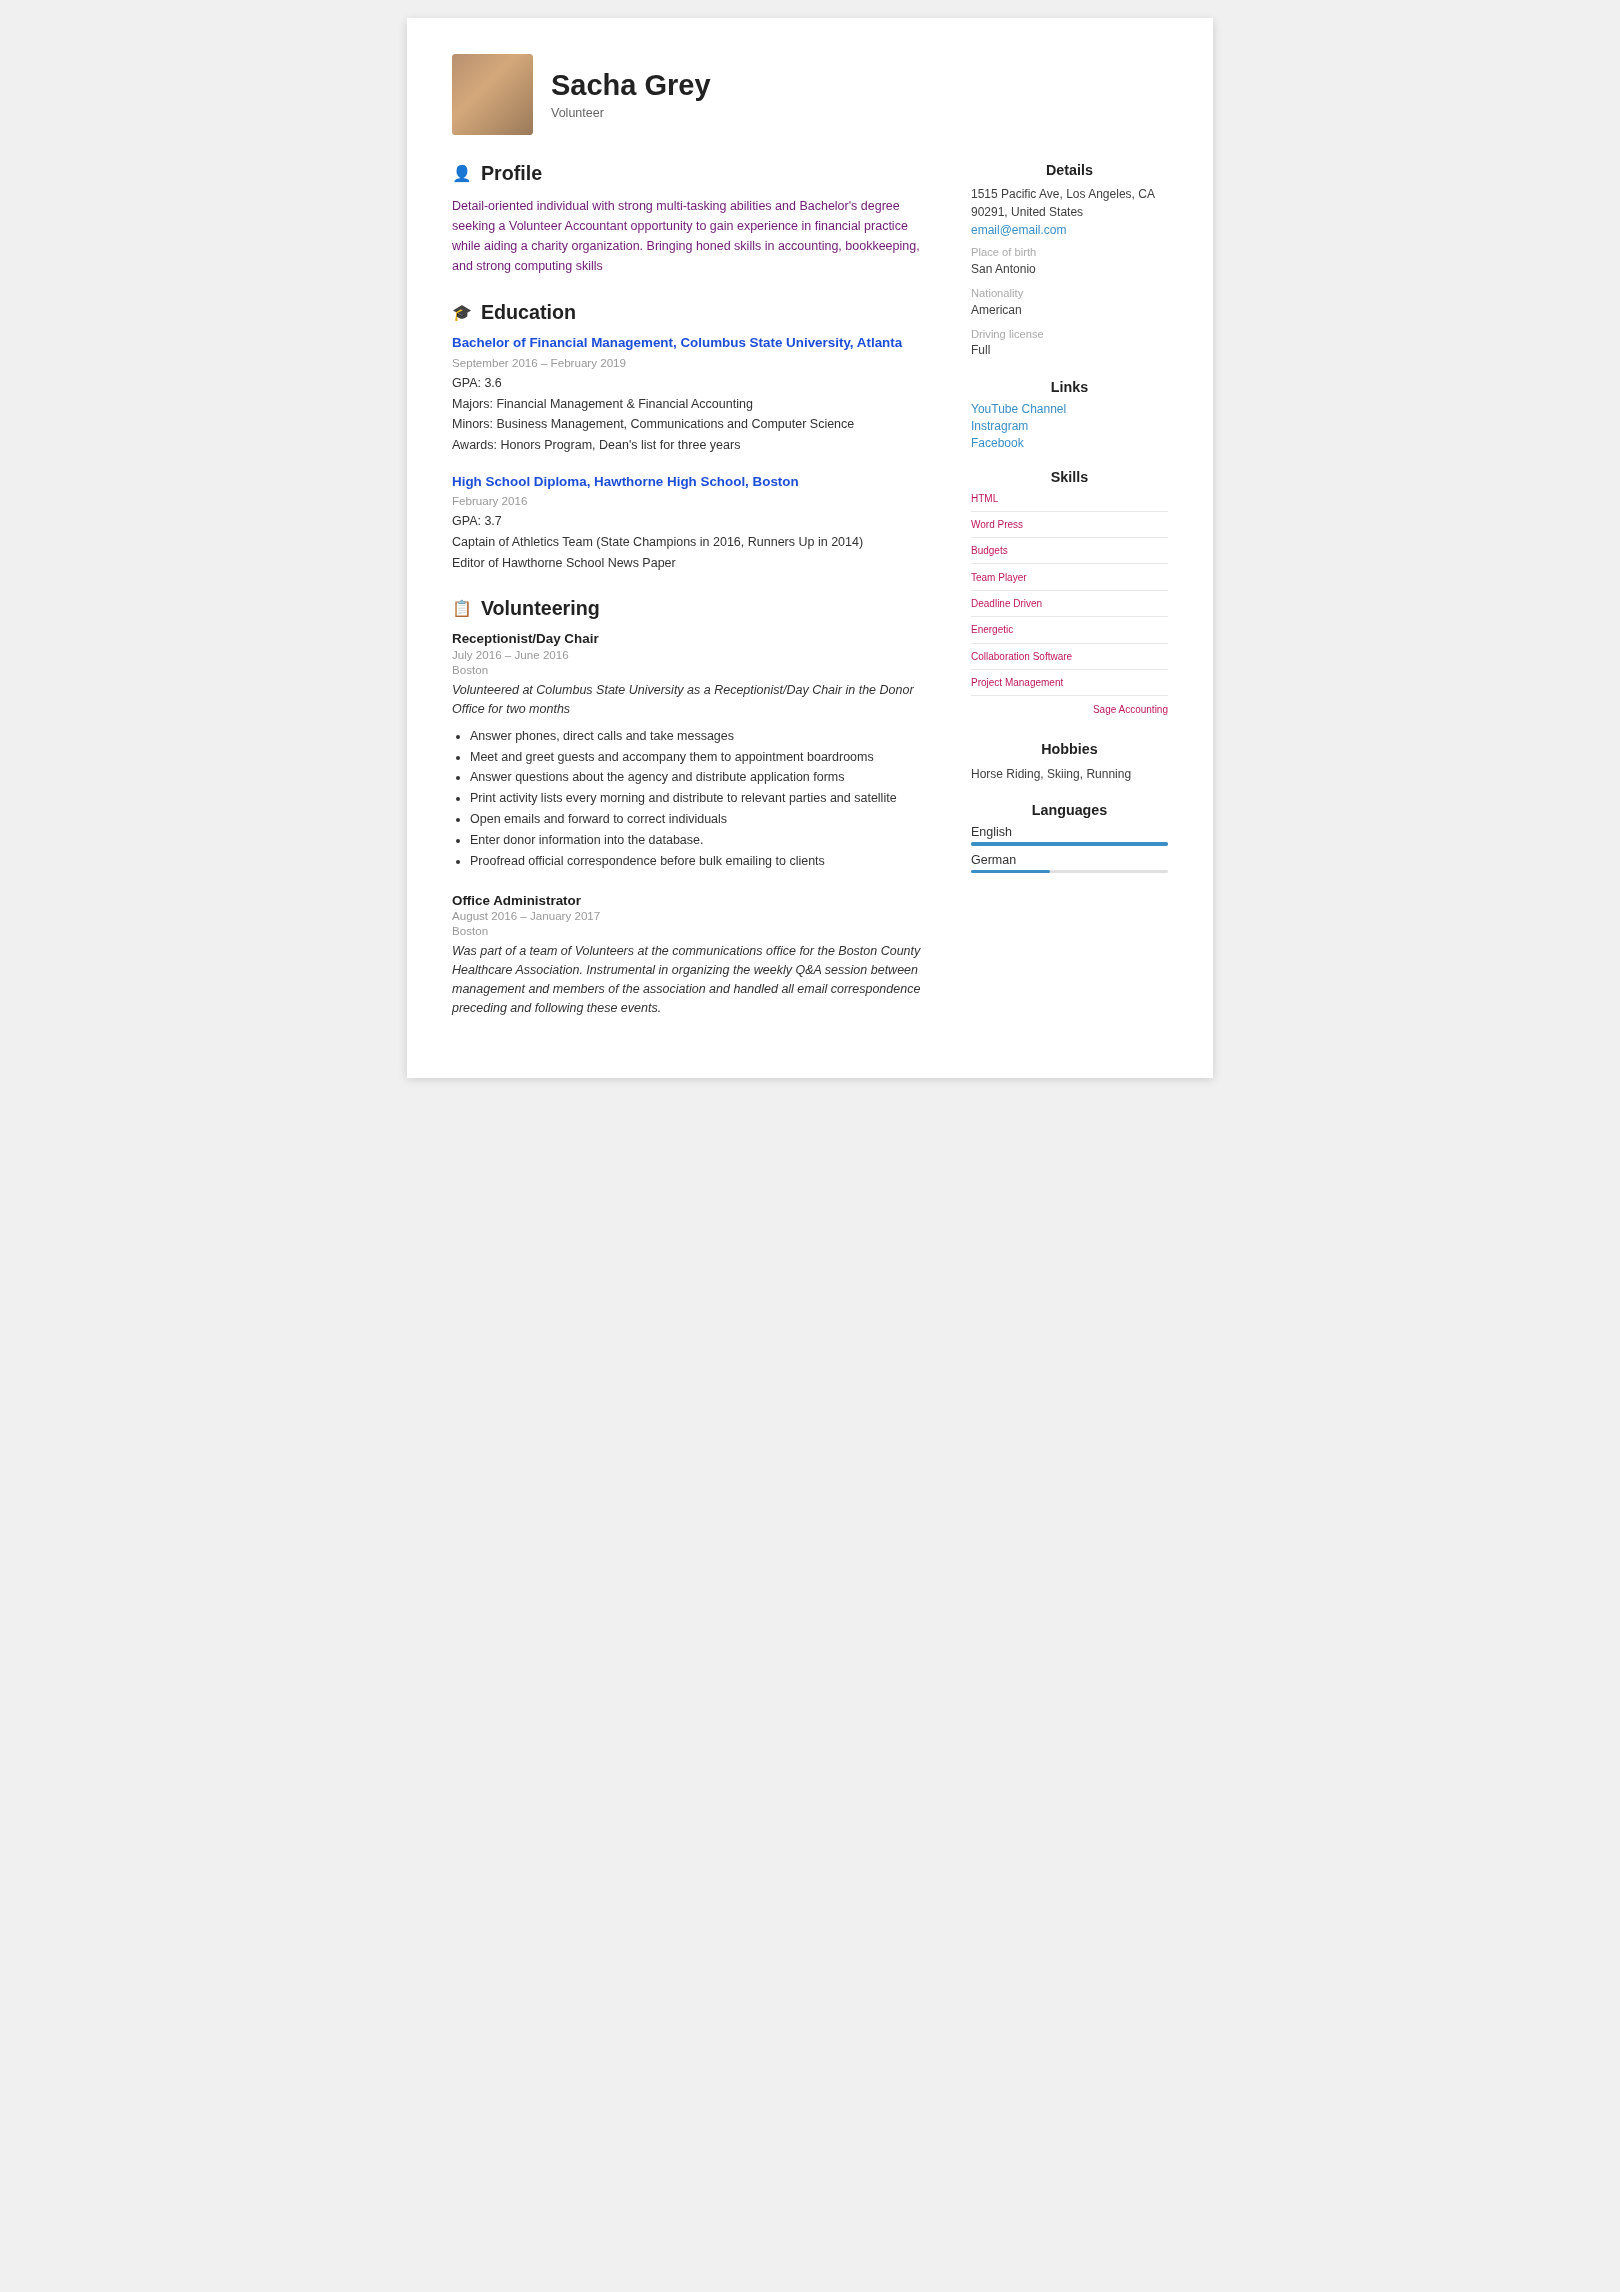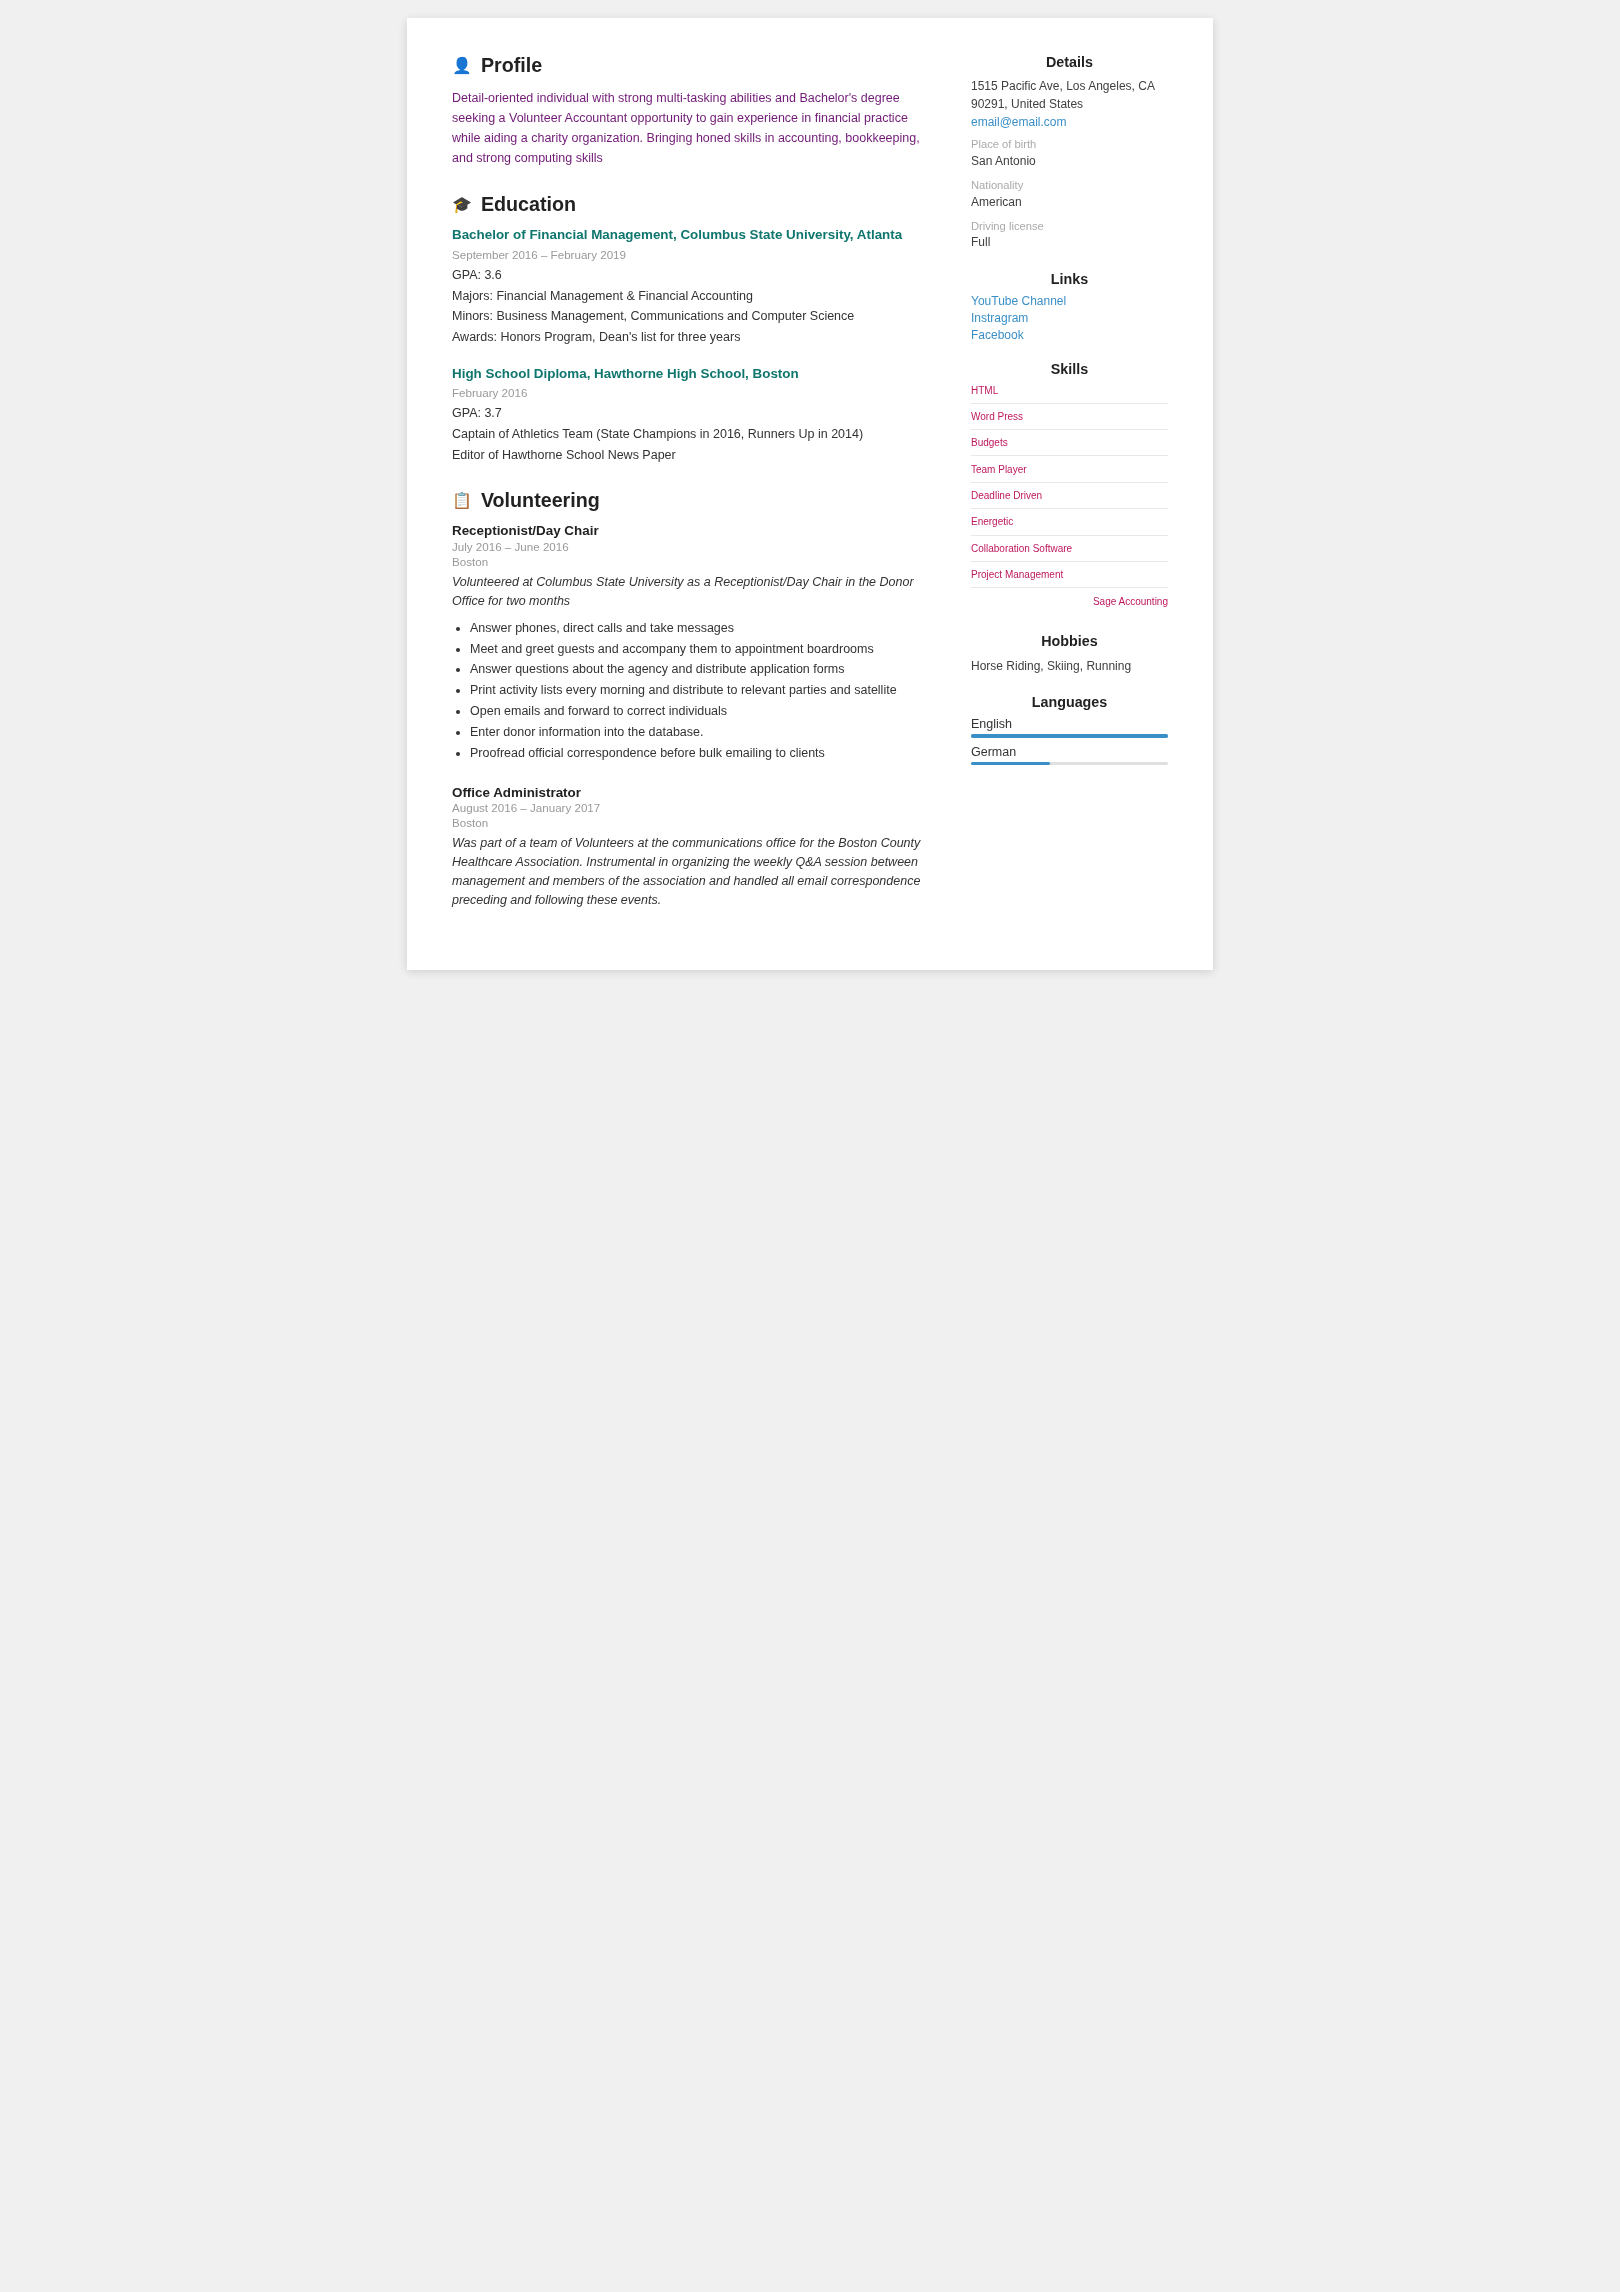--- a/index.html
+++ b/index.html
@@ -91,21 +91,21 @@
       line-height: 1.6;
       color: #701a75;
     }
     
     .edu-entry {
       margin-bottom: 18px;
     }
     .edu-entry h3 {
       font-size: 13.4px;
       font-weight: bold;
-      color: #0f766e;
+      color: #1d4ed8;
       line-height: 1.4;
     }
     .edu-entry .date {
       font-size: 11.6px;
       color: #999;
       margin: 2.7px 0 5.4px 0;
     }
     .edu-entry .detail {
       font-size: 12.5px;
       color: #333;
@@ -206,20 +206,29 @@
       height: 3.6px;
       background: #3a8fc7;
       border-radius: 1.8px;
     }
   </style>
 </head>
 <body>
 
 <div class="resume">
 
+  <div class="header">
+    <div class="avatar">
+      <div class="avatar-placeholder"></div>
+    </div>
+    <div class="header-text">
+      <h1>Sacha Grey</h1>
+      <div class="subtitle">Volunteer</div>
+    </div>
+  </div>
 
   <div class="main-content">
 
     <div class="left-col">
 
       <div class="section">
         <div class="section-header">
           <span class="section-icon">👤</span>
           <span class="section-title">Profile</span>
         </div>

